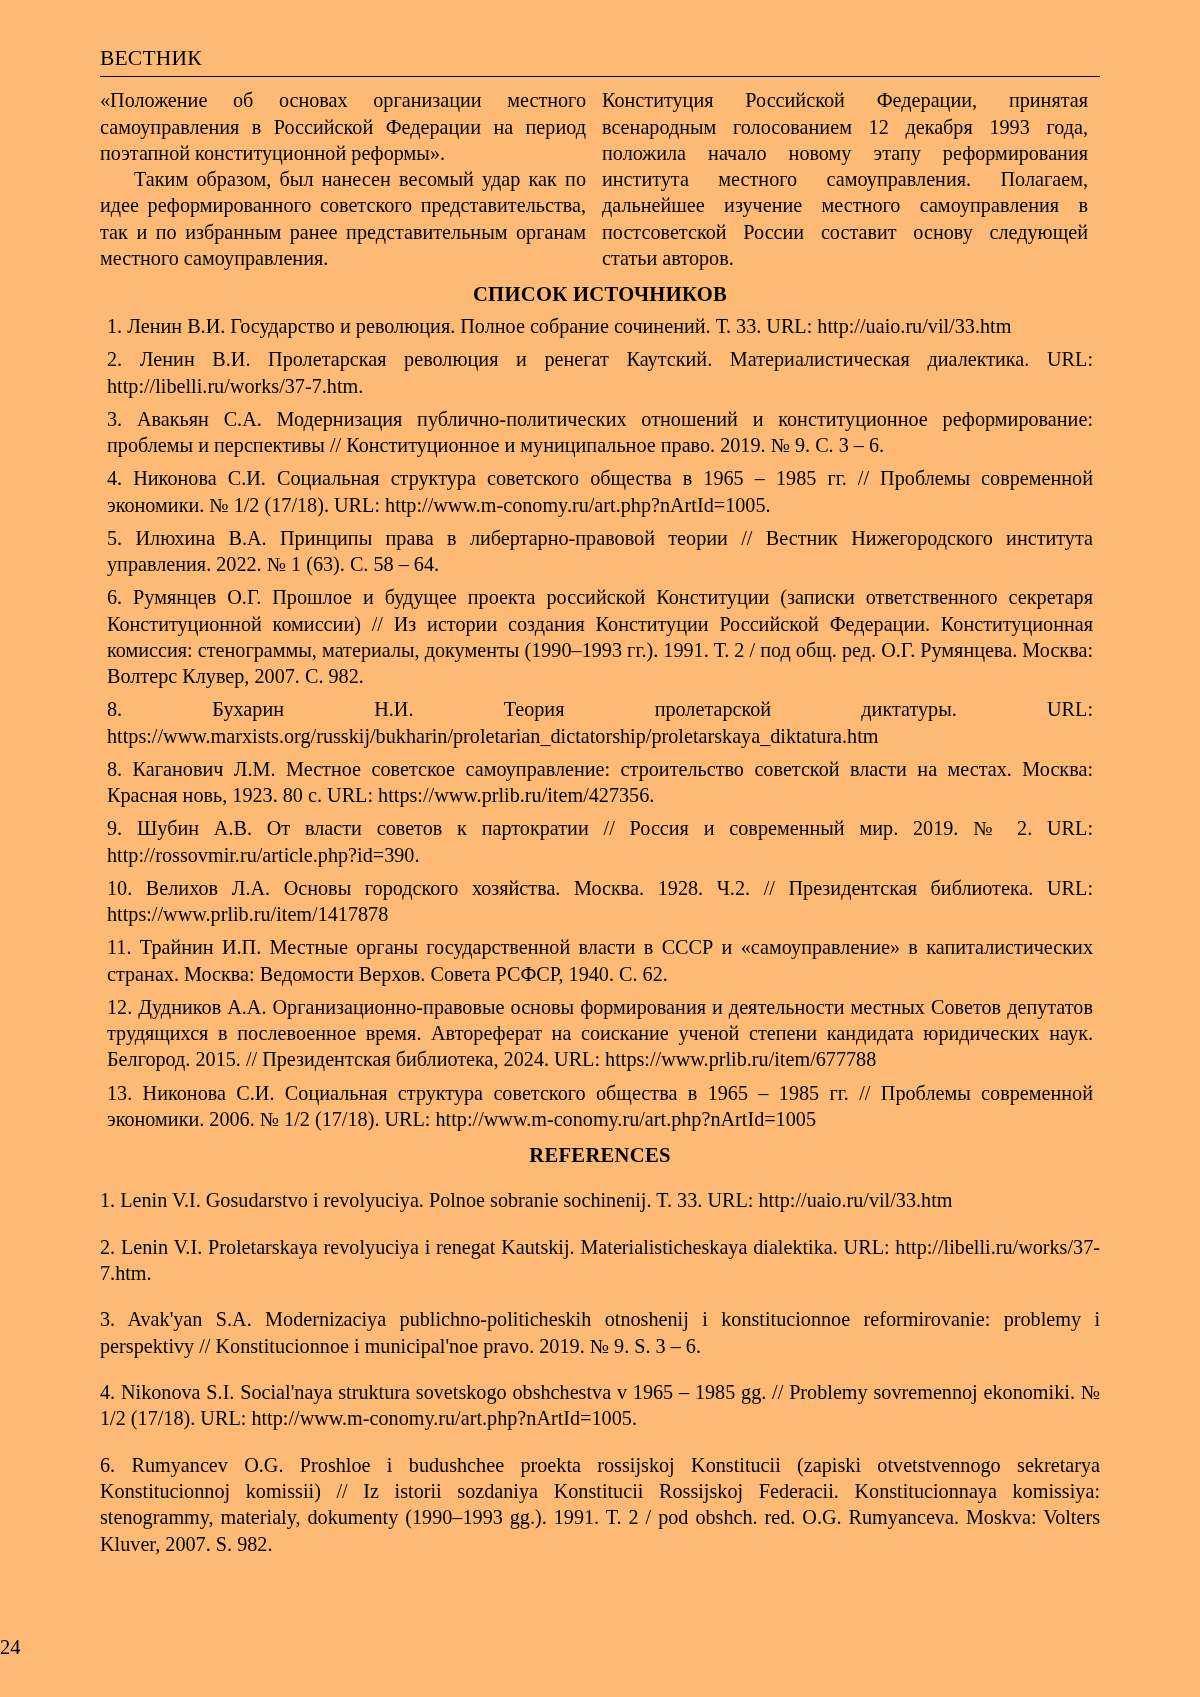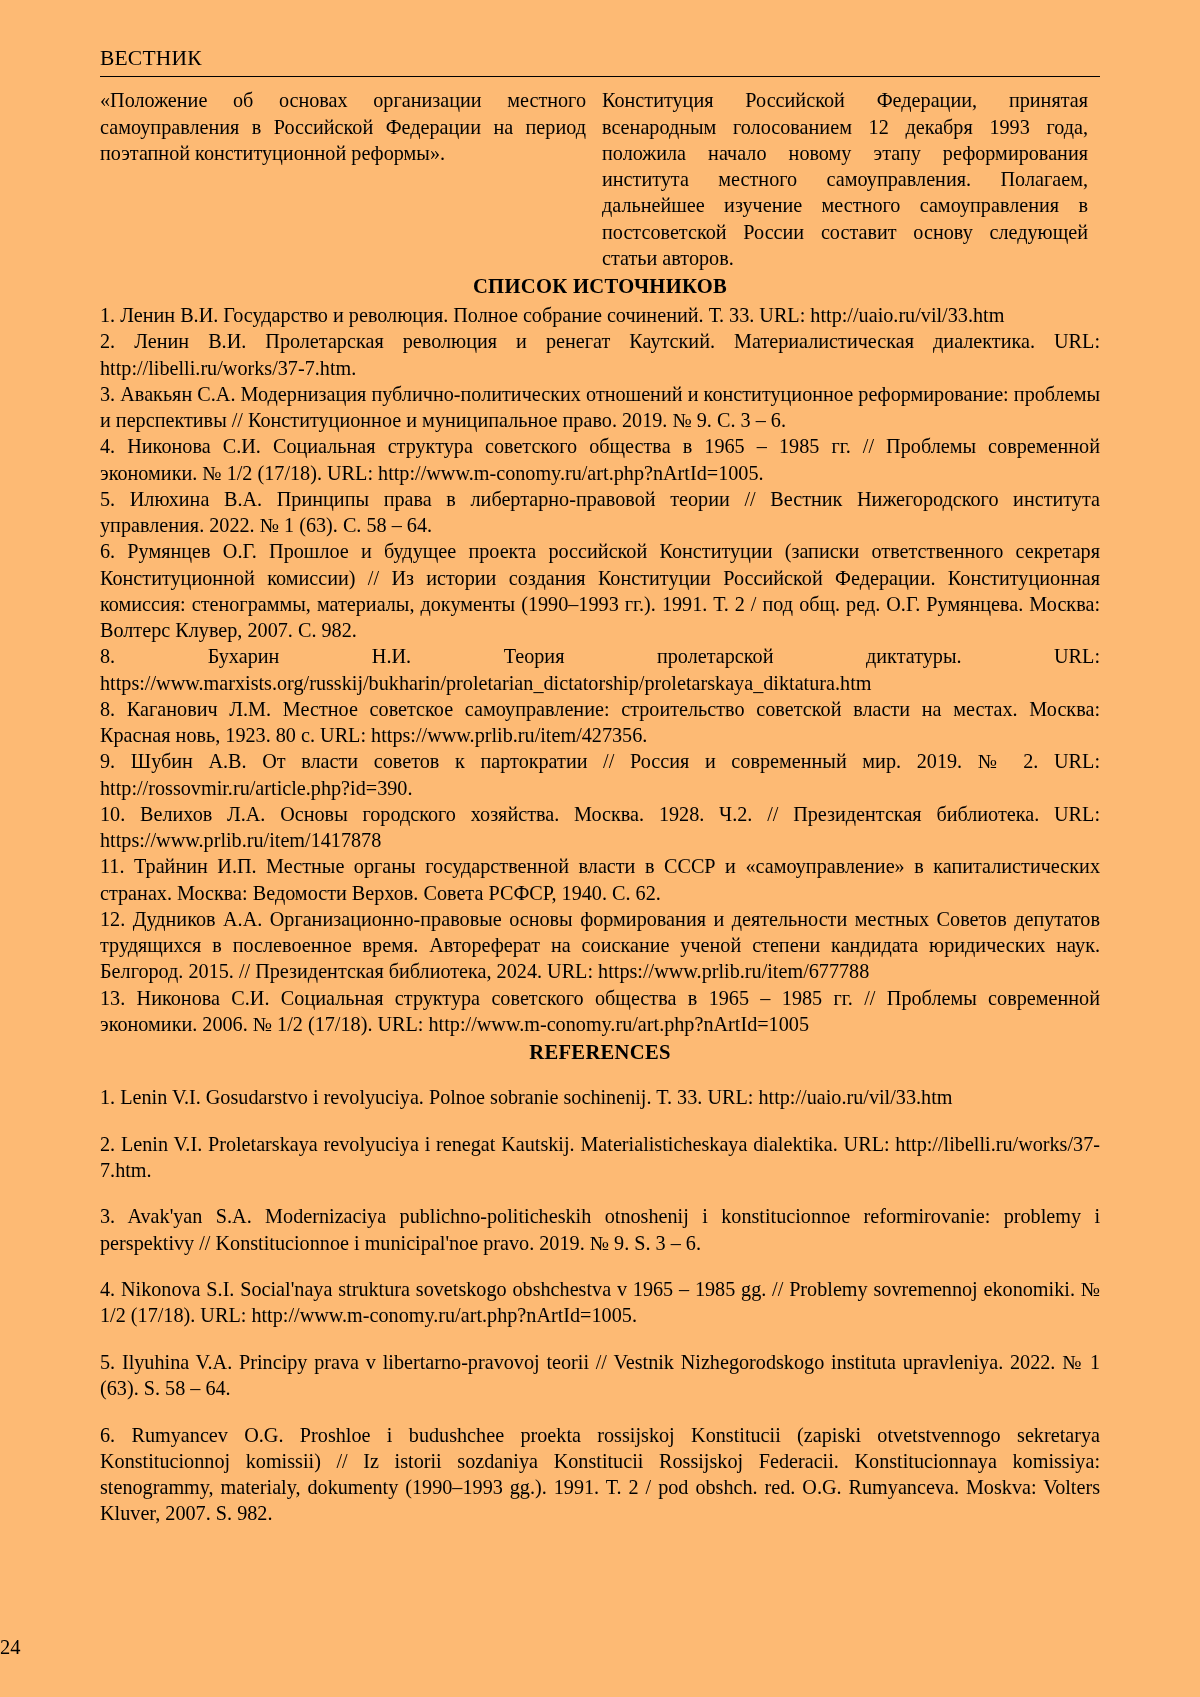--- a/index.html
+++ b/index.html
@@ -61,32 +61,32 @@
   .col p {
     margin: 0;
   }
   .indent {
     text-indent: 34px;
   }
   .section-title {
     text-align: center;
     font-weight: bold;
     font-size: 20.6px;
-    margin-top: 4px;
+    margin-top: 12px;
     margin-bottom: 4px;
     letter-spacing: 0.3px;
   }
   .refs {
     font-size: 20.2px;
     line-height: 1.30;
     text-align: justify;
     text-justify: inter-word;
   }
   .refs .ref {
-    margin: 0;
+    margin: 7px;
   }
   .refs-en {
     font-size: 20.2px;
     line-height: 1.30;
     text-align: justify;
   }
   .page-number {
     position: absolute;
     bottom: 38px;
     left: 0;
@@ -100,20 +100,21 @@
 <div class="page">
 
   <div class="header">
     <div class="header-left-top">ВЕСТНИК</div>
     <div class="header-rule"></div>
   </div>
 
   <div class="columns">
     <div class="col">
       <p>«Положение об основах организации местного самоуправления в Российской Федерации на период поэтапной конституционной реформы».</p>
+      <p class="indent">Таким образом, был нанесен весомый удар как по идее реформированного советского представительства, так и по избранным ранее представительным органам местного самоуправления.</p>
     </div>
     <div class="col">
       <p>Конституция Российской Федерации, принятая всенародным голосованием 12 декабря 1993 года, положила начало новому этапу реформирования института местного самоуправления. Полагаем, дальнейшее изучение местного самоуправления в постсоветской России составит основу следующей статьи авторов.</p>
     </div>
   </div>
 
   <div class="section-title">СПИСОК ИСТОЧНИКОВ</div>
 
   <div class="refs">
     <p class="ref">1. Ленин В.И. Государство и революция. Полное собрание сочинений. Т. 33. URL: http://uaio.ru/vil/33.htm</p>
@@ -131,19 +132,18 @@
     <p class="ref">13. Никонова С.И. Социальная структура советского общества в 1965 – 1985 гг. // Проблемы современной экономики. 2006. № 1/2 (17/18). URL: http://www.m-conomy.ru/art.php?nArtId=1005</p>
   </div>
 
   <div class="section-title">REFERENCES</div>
 
   <div class="refs-en">
     <p class="ref">1. Lenin V.I. Gosudarstvo i revolyuciya. Polnoe sobranie sochinenij. T. 33. URL: http://uaio.ru/vil/33.htm</p>
     <p class="ref">2. Lenin V.I. Proletarskaya revolyuciya i renegat Kautskij. Materialisticheskaya dialektika. URL: http://libelli.ru/works/37-7.htm.</p>
     <p class="ref">3. Avak'yan S.A. Modernizaciya publichno-politicheskih otnoshenij i konstitucionnoe reformirovanie: problemy i perspektivy // Konstitucionnoe i municipal'noe pravo. 2019. № 9. S. 3 – 6.</p>
     <p class="ref">4. Nikonova S.I. Social'naya struktura sovetskogo obshchestva v 1965 – 1985 gg. // Problemy sovremennoj ekonomiki. № 1/2 (17/18). URL: http://www.m-conomy.ru/art.php?nArtId=1005.</p>
-    <p class="ref">5. Ilyuhina V.A. Principy prava v libertarno-pravovoj teorii // Vestnik Nizhegorodskogo instituta upravleniya. 2022. № 1 (63). S. 58 – 64.</p>
     <p class="ref">6. Rumyancev O.G.  Proshloe i budushchee proekta rossijskoj Konstitucii (zapiski otvetstvennogo sekretarya Konstitucionnoj komissii) // Iz istorii sozdaniya Konstitucii Rossijskoj Federacii. Konstitucionnaya komissiya: stenogrammy, materialy, dokumenty (1990–1993 gg.). 1991. T. 2 / pod obshch. red. O.G. Rumyanceva. Moskva: Volters Kluver, 2007. S. 982.</p>
   </div>
 
   <div class="page-number">24</div>
 
 </div>
 
 </body></html>

